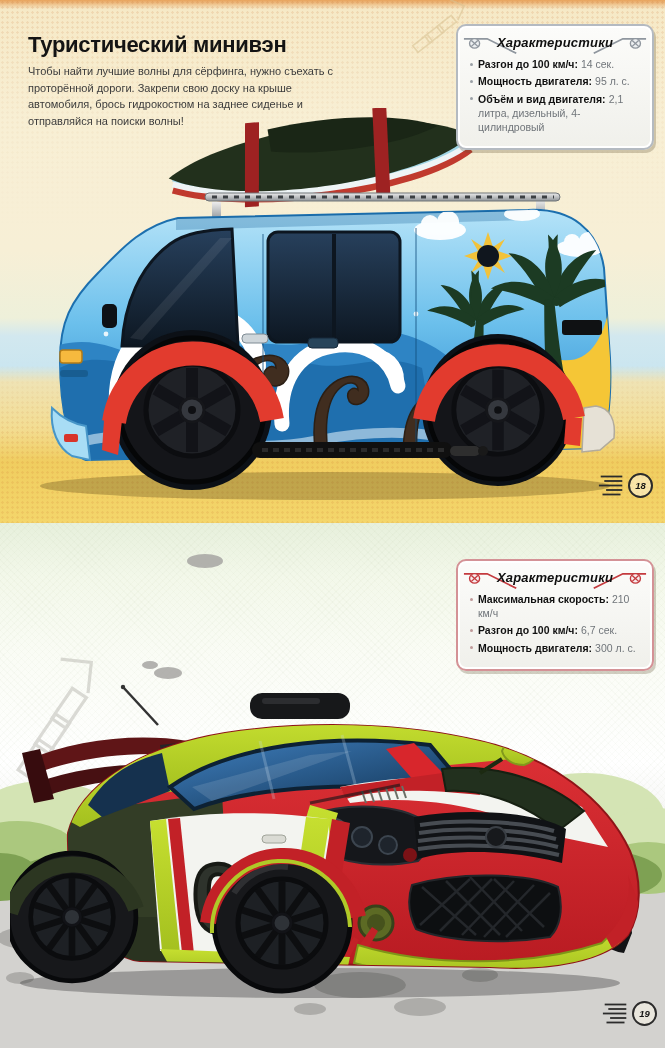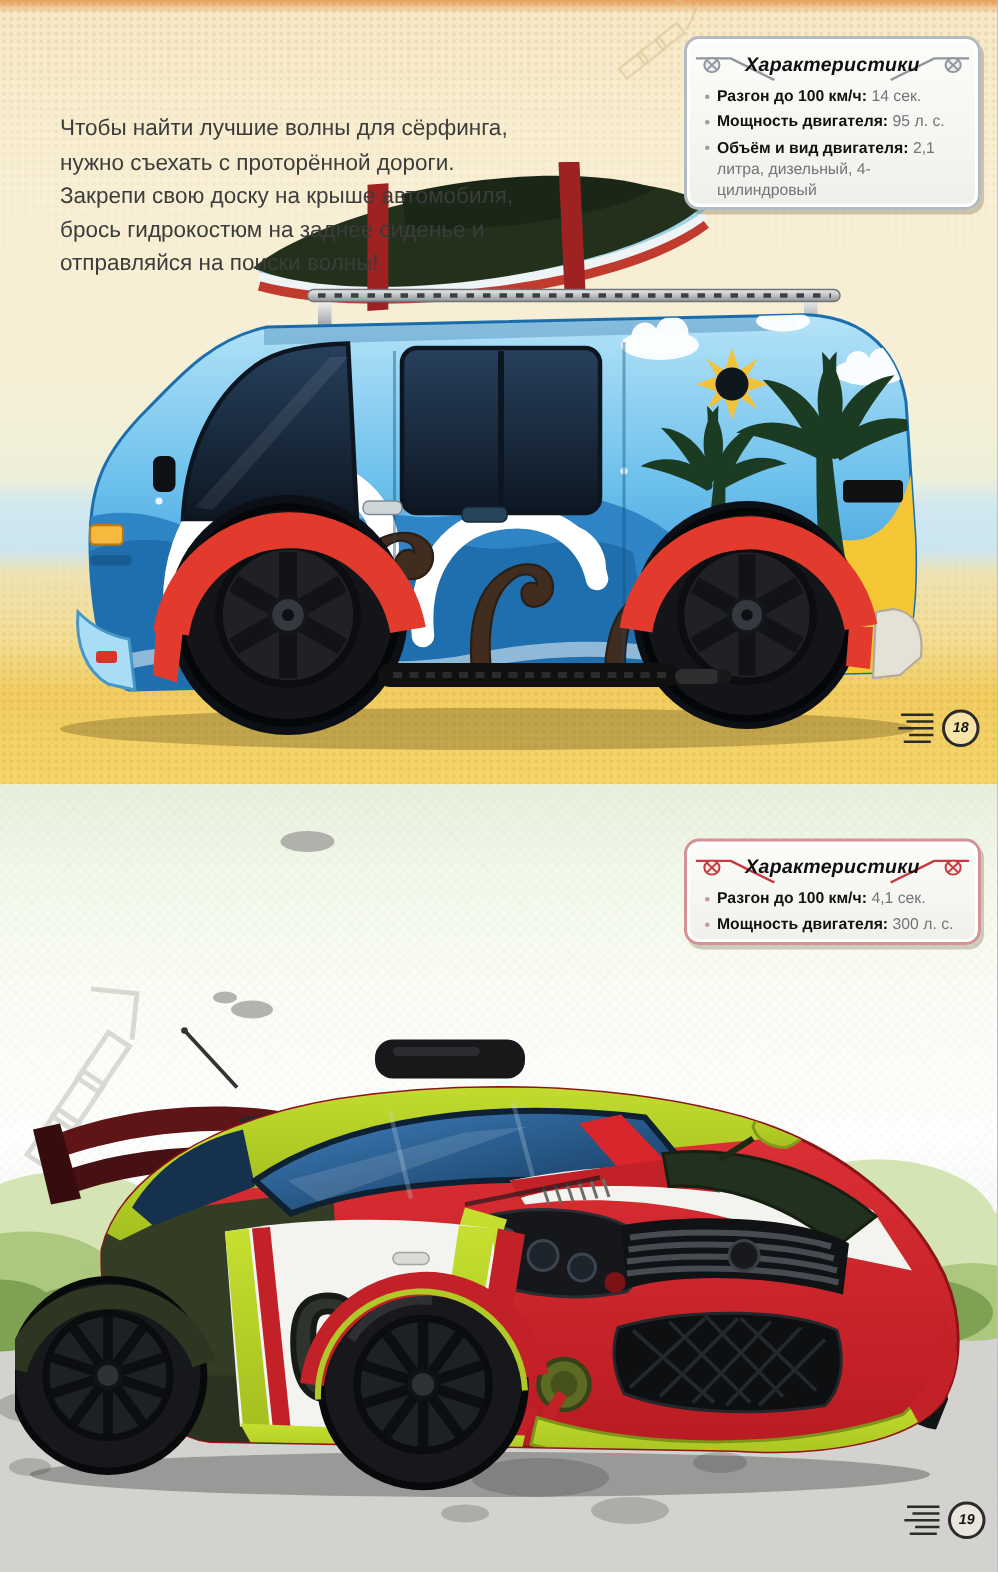--- a/index.html
+++ b/index.html
@@ -27,28 +27,28 @@
       repeating-linear-gradient(45deg,rgba(140,160,110,.055) 0 1px,transparent 1px 5px),
       repeating-linear-gradient(-45deg,rgba(140,160,110,.055) 0 1px,transparent 1px 5px);}
   .sec2::after{content:"";position:absolute;inset:0;pointer-events:none;
     background-image:radial-gradient(rgba(110,110,106,.30) 1px,transparent 1.4px);
     background-size:5px 5px;
     -webkit-mask-image:linear-gradient(180deg,transparent 0 330px,rgba(0,0,0,.9) 420px,rgba(0,0,0,.9) 100%);
     mask-image:linear-gradient(180deg,transparent 0 330px,rgba(0,0,0,.9) 420px,rgba(0,0,0,.9) 100%);}
   
   .title{position:absolute;left:28px;margin:0;font-size:22px;font-weight:800;
          color:#141414;letter-spacing:-.3px;z-index:6;}
-  .desc{position:absolute;left:28px;width:318px;margin:12px;font-size:15px;
+  .desc{position:absolute;left:28px;width:318px;margin:0;font-size:11px;
         line-height:1.5;color:#3c3c3c;z-index:6;}
   .t1{top:32px}.d1{top:63px}
   .t2{top:28px}.d2{top:59px}
   
   .spec-card{position:absolute;left:456px;width:198px;box-sizing:border-box;
     background:linear-gradient(180deg,#fcfcfa,#f0f0eb);
-    border-radius:10px;padding:32px 11px 0 11px;z-index:7;
+    border-radius:10px;padding:32px 11px 10px 11px;z-index:7;
     box-shadow:2px 3px 0 rgba(96,84,50,.28), inset 0 0 0 2px #ffffff;}
   .spec-card.gray{border:2px solid #b4bac1;}
   .spec-card.red{border:2px solid #d49296;}
   .spec-head{position:absolute;top:3px;left:4px;right:4px;height:27px;}
   .plate{position:absolute;inset:0;width:100%;height:100%;}
   .gray .plate path,.gray .plate line{stroke:#8f969e}
   .gray .plate circle{stroke:#8f969e;fill:#eceff1}
   .red .plate path,.red .plate line{stroke:#c43a3e}
   .red .plate circle{stroke:#c43a3e;fill:#f7ecec}
   .spec-title{position:relative;text-align:center;font-style:italic;font-weight:bold;
@@ -86,20 +86,21 @@
 
     <svg class="wm wm1" viewBox="0 0 90 130">
       <g stroke="currentColor" fill="none" stroke-width="3">
         <path d="M8,116 l22,-26 l12,10 l-22,26 z"></path>
           <path d="M26,94 l22,-26 l12,10 l-22,26 z"></path>
         <path d="M44,72 l22,-26 l12,10 l-22,26 z"></path>
           <path d="M58,18 l28,6 l-6,28"></path>
       </g>
     </svg>
 
+    <h1 class="title t1">Туристический минивэн</h1>
     <p class="desc d1">Чтобы найти лучшие волны для сёрфинга, нужно съехать с проторённой дороги. Закрепи свою доску на крыше автомобиля, брось гидрокостюм на заднее сиденье и отправляйся на поиски волны!</p>
 
     <aside class="spec-card gray" style="top:24px">
       <div class="spec-head">
         <svg class="plate" viewBox="0 0 192 30" preserveAspectRatio="none">
           <path d="M2,11 H26 L56,27" fill="none" stroke-width="1.8"></path>
           <path d="M136,27 L166,11 H190" fill="none" stroke-width="1.8"></path>
           <g stroke-width="1.4">
             <circle cx="13" cy="16" r="5.2"></circle>
               <line x1="9.7" y1="12.7" x2="16.3" y2="19.3"></line>
@@ -351,21 +352,22 @@
           </g>
           <g stroke-width="1.4">
             <circle cx="179" cy="16" r="5.2"></circle>
               <line x1="175.7" y1="12.7" x2="182.3" y2="19.3"></line>
               <line x1="182.3" y1="12.7" x2="175.7" y2="19.3"></line>
           </g>
         </svg>
         <div class="spec-title">Характеристики</div>
       </div>
       <ul class="spec-list">
-        <li><span class="dot"></span><b>Разгон до 100 км/ч:</b><span>4,1 сек.</span></li>
+        <li><span class="dot"></span><b>Максимальная скорость:</b><span>210 км/ч</span></li>
+        <li><span class="dot"></span><b>Разгон до 100 км/ч:</b><span>6,7 сек.</span></li>
         <li><span class="dot"></span><b>Мощность двигателя:</b><span>300 л. с.</span></li>
       </ul>
     </aside>
 
     <div class="badge b2">
       <svg class="speed" viewBox="0 0 30 30">
         <line x1="3" y1="5" x2="27" y2="5"></line>
           <line x1="7" y1="10" x2="27" y2="10"></line>
         <line x1="1" y1="15" x2="27" y2="15"></line>
           <line x1="9" y1="20" x2="27" y2="20"></line>

